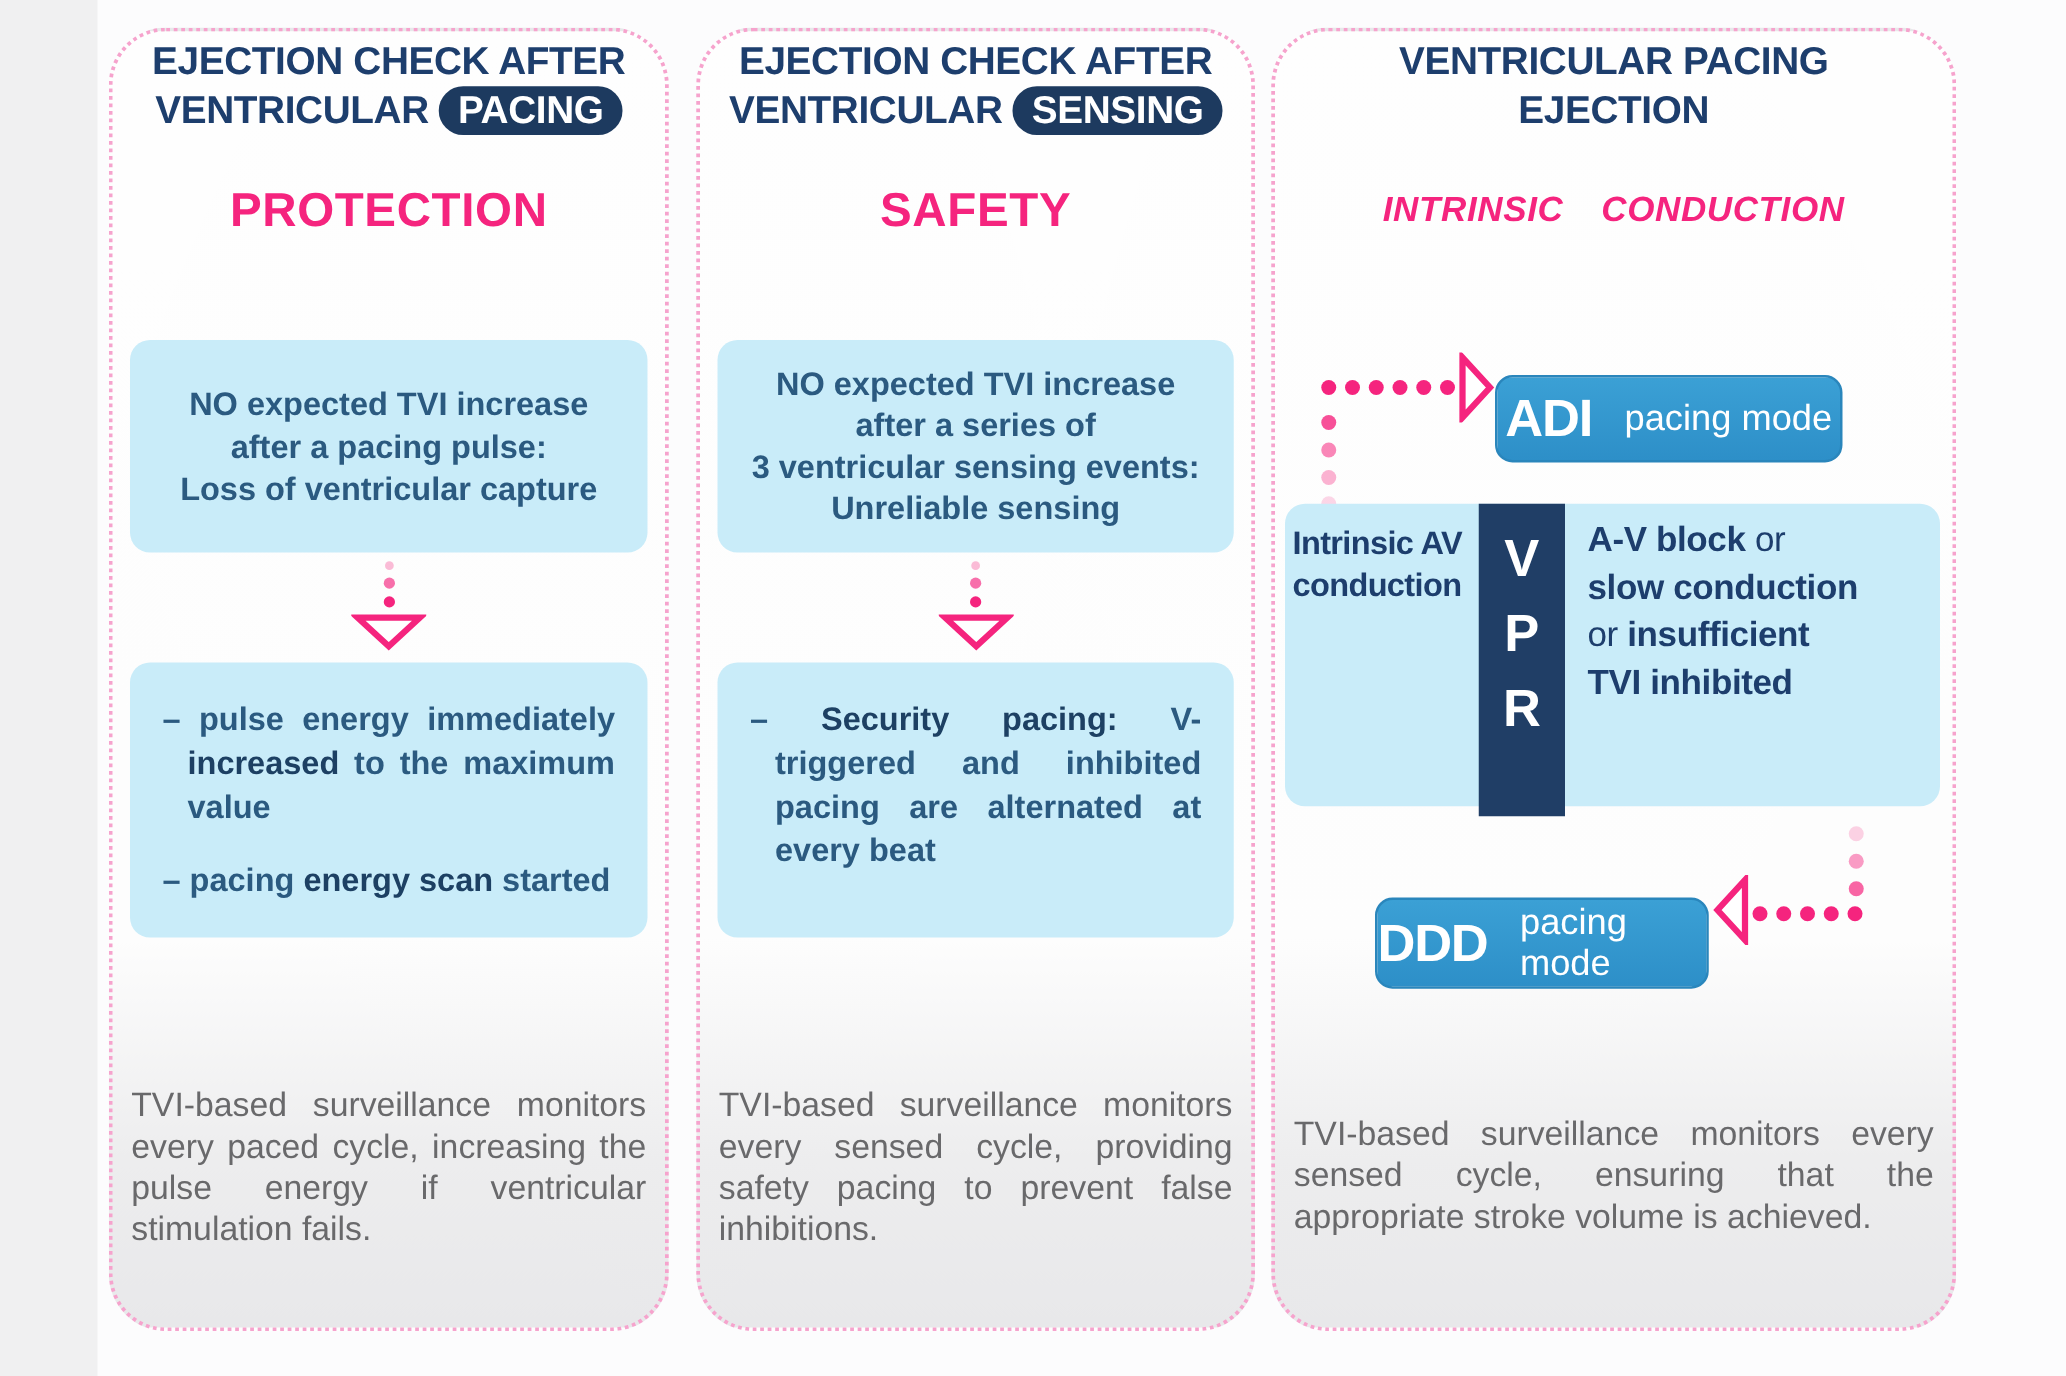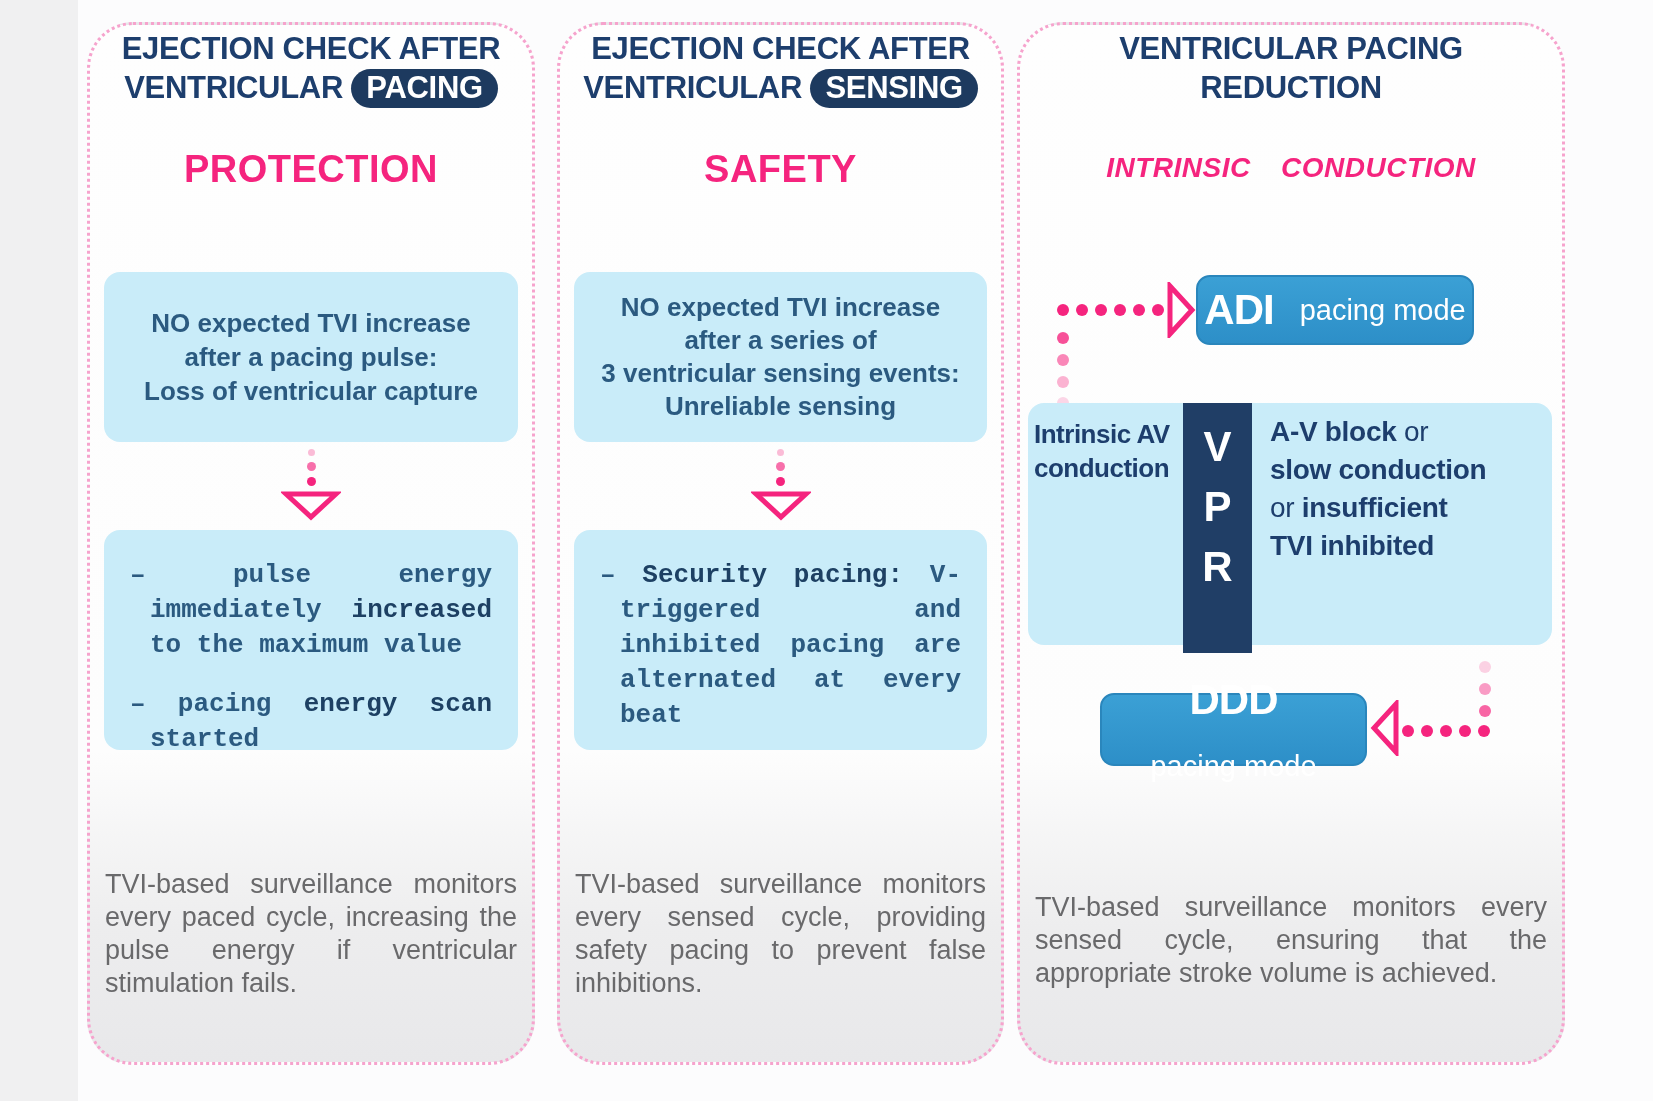--- a/index.html
+++ b/index.html
@@ -19,42 +19,42 @@
   .pill{display:inline-block;background:#1d3a5f;color:#fff;border-radius:24px;
         padding:0px 15px 2px;line-height:37px;}
   .p-subtitle{margin-top:40px;height:42px;text-align:center;color:#f5247e;font-weight:bold;
               font-size:38px;line-height:42px;letter-spacing:0.5px;}
   #panel3 .p-subtitle{word-spacing:22px;font-size:28px;font-style:italic;}
 
   .bluebox{background:#c9ecf9;border-radius:16px;margin:0 14px;color:#2b5a80;
            font-weight:bold;font-size:26px;box-sizing:border-box;}
   .box1{margin-top:82px;height:170px;display:flex;flex-direction:column;
         justify-content:center;text-align:center;line-height:34px;padding:0 6px;}
-  .box2{height:220px;padding:28px 26px 0;text-align:justify;line-height:35px;font-family:Liberation Mono, monospace;}
+  .box2{height:220px;padding:28px 26px 0;text-align:justify;line-height:35px;}
   .box2 .item{padding-left:20px;text-indent:-20px;margin-bottom:24px;}
   .b{color:#1d4063;font-weight:bold;}
 
   .arrow-down{height:84px;display:flex;flex-direction:column;align-items:center;
               justify-content:flex-start;padding-top:4px;}
   .dot{border-radius:50%;background:#f5247e;display:block;}
   .arrow-down .dot{width:9px;height:9px;margin:3px 0;}
 
   .p-footer{position:absolute;left:15px;right:15px;bottom:62px;color:#69696b;
             font-size:27px;line-height:33px;text-align:justify;}
   #panel3 .p-footer{bottom:72px;}
 
   
   .abs{position:absolute;}
   .mode-btn{display:flex;align-items:center;justify-content:center;gap:26px;
             background:linear-gradient(180deg,#3ba0d5 0%,#2d8fc8 100%);
-            border:2px solid #2a86bc;border-radius:14px;color:#fff;box-sizing:border-box;}
+            border:2px solid #2a86bc;border-radius:14px;color:#fff;box-sizing:border-box;margin-top:25px;}
   .mode-btn .code{font-size:42px;font-weight:bold;letter-spacing:-1px;}
   .mode-btn .lbl{font-size:29px;}
   #adi-btn{left:176px;top:250px;width:278px;height:70px;}
-  #ddd-btn{left:80px;top:668px;width:267px;height:73px;flex-direction:column;}
+  #ddd-btn{left:80px;top:668px;width:267px;height:73px;}
 
   .hdots{display:flex;gap:7px;}
   .hdots .dot{width:12px;height:12px;}
   #adi-hdots{left:37px;top:279px;}
   #ddd-hdots{left:382px;top:700px;}
   .vdots .dot{width:12px;height:12px;position:absolute;left:0;}
   #adi-vdots{left:37px;top:0;}
   #ddd-vdots{left:459px;top:0;}
 
   #vpr-box{left:8px;top:378px;width:524px;height:242px;background:#c9ecf9;border-radius:16px;}
@@ -132,21 +132,21 @@
     </div>
     <div class="bluebox box2">
       <div class="item"><span>– </span><span class="b">Security pacing:</span><span> V-triggered and inhibited pacing are alternated at every beat</span></div>
     </div>
     <div class="p-footer">TVI-based surveillance monitors every sensed cycle, providing safety pacing to prevent false inhibitions.</div>
   </div>
 
   <div class="panel" id="panel3">
     <div class="p-header">
       <div>VENTRICULAR PACING</div>
-      <div>REDUCTION</div>
+      <div>EJECTION</div>
     </div>
     <div class="p-subtitle">INTRINSIC CONDUCTION</div>
 
     <div class="abs hdots" id="adi-hdots">
       <span class="dot"></span>
         <span class="dot"></span>
         <span class="dot"></span>
         <span class="dot"></span>
         <span class="dot"></span>
         <span class="dot"></span>

